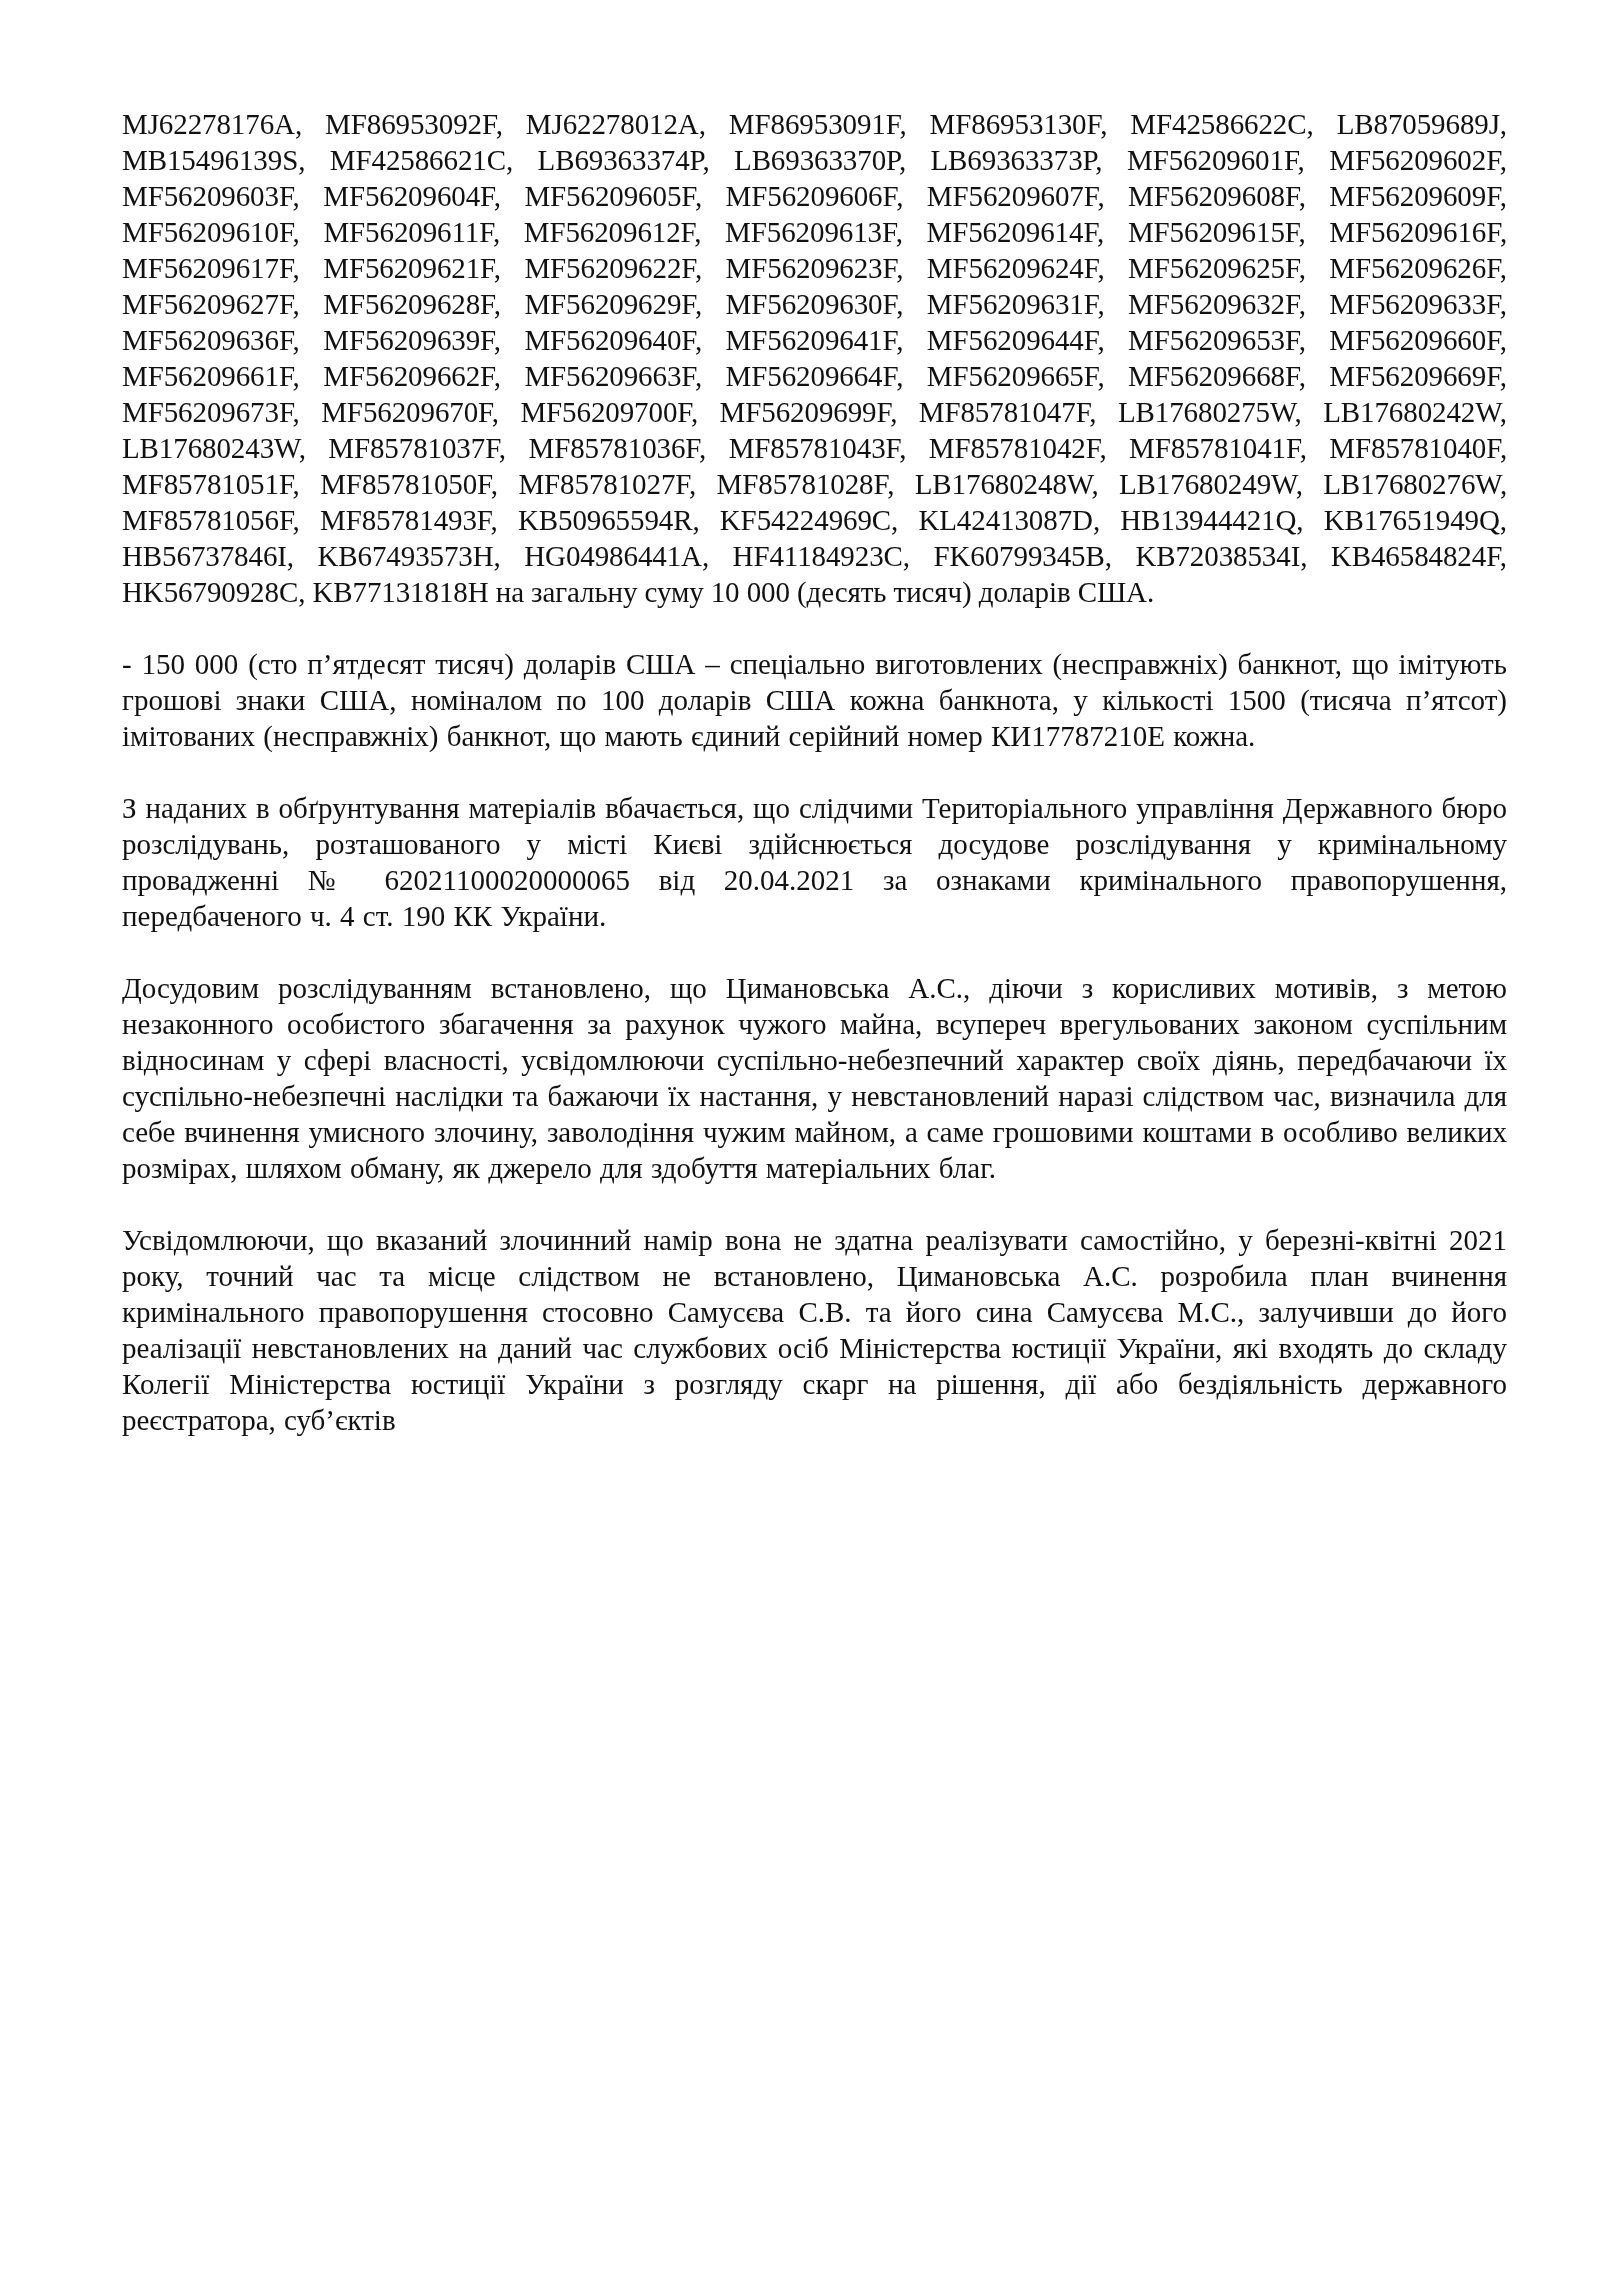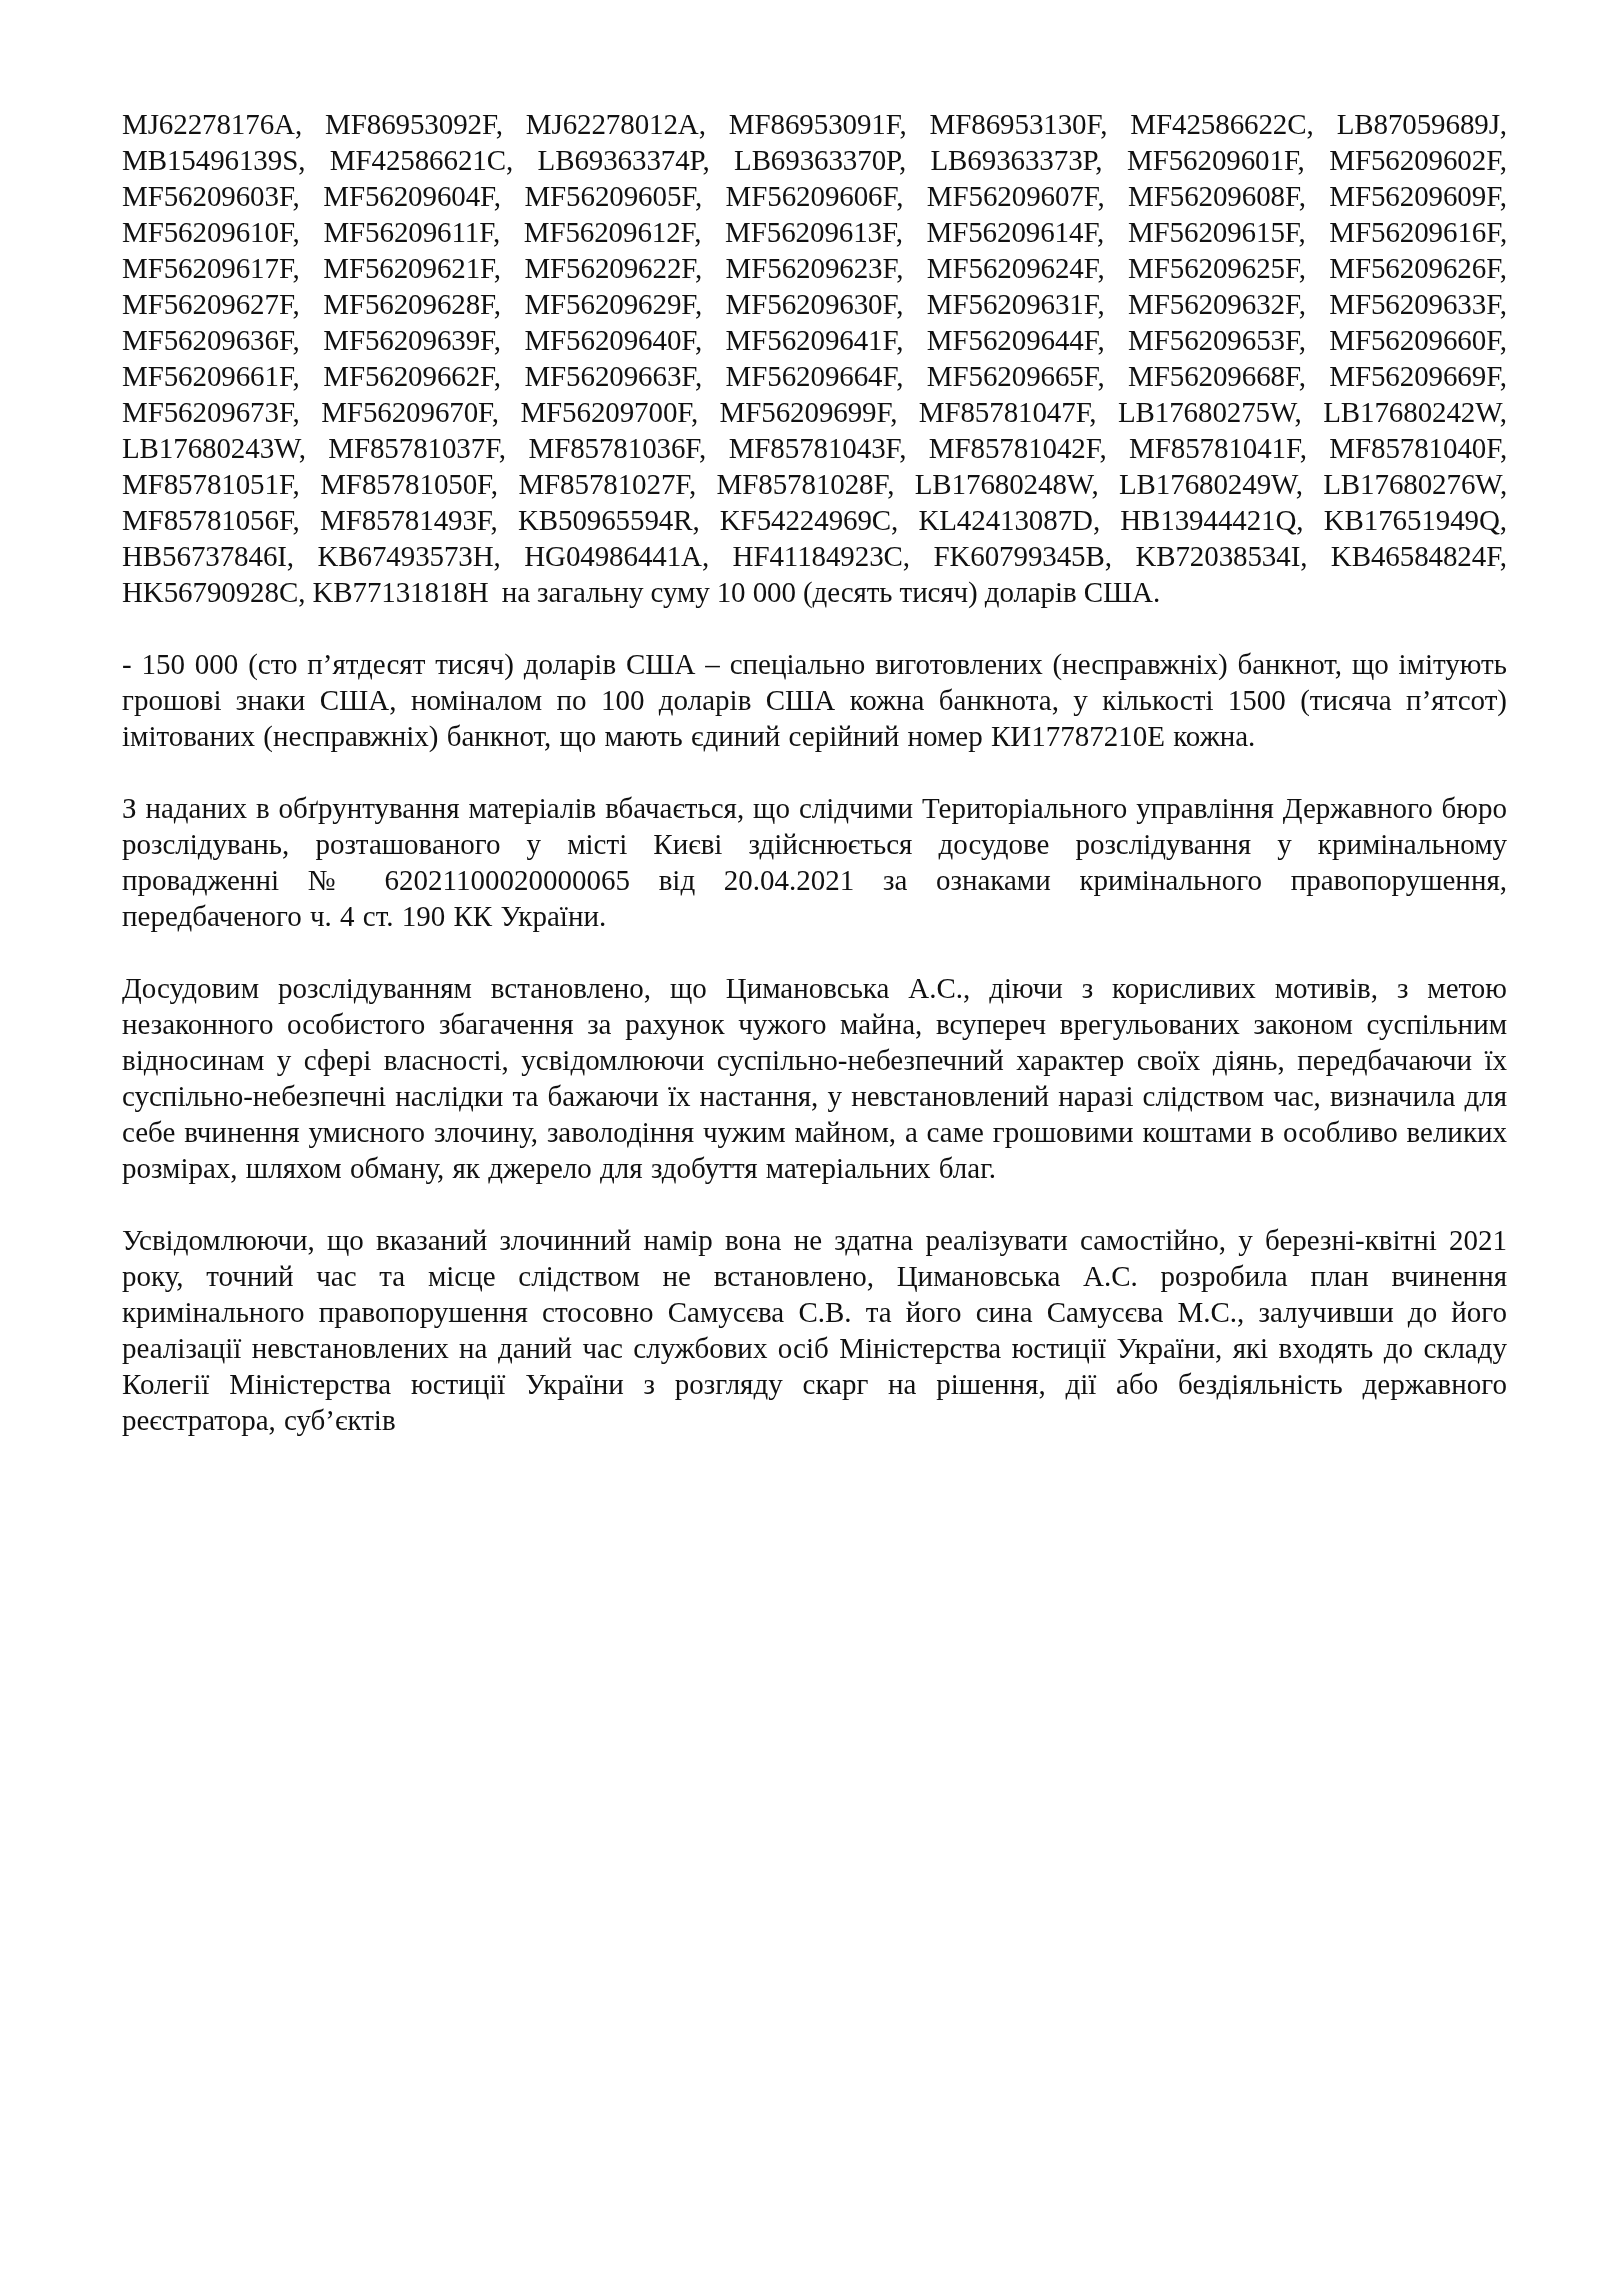--- a/index.html
+++ b/index.html
@@ -35,21 +35,20 @@
       line-height: 36px;
       text-align: justify;
       text-align-last: left;
       letter-spacing: -0.1px;
     }
     .serial {
       white-space: nowrap;
     }
     .tail {
       white-space: normal;
-      margin-left: 6px;
     }
     .p-bullet { margin-top: 0; }
     .p-last { margin-bottom: 0; }
   </style>
 </head>
 <body>
 
 <div class="page">
 
   <p class="serials" id="serials"><span class="serial">MJ62278176A,</span> <span class="serial">MF86953092F,</span> <span class="serial">MJ62278012A,</span> <span class="serial">MF86953091F,</span> <span class="serial">MF86953130F,</span> <span class="serial">MF42586622C,</span> <span class="serial">LB87059689J,</span> <span class="serial">MB15496139S,</span> <span class="serial">MF42586621C,</span> <span class="serial">LB69363374P,</span> <span class="serial">LB69363370P,</span> <span class="serial">LB69363373P,</span> <span class="serial">MF56209601F,</span> <span class="serial">MF56209602F,</span> <span class="serial">MF56209603F,</span> <span class="serial">MF56209604F,</span> <span class="serial">MF56209605F,</span> <span class="serial">MF56209606F,</span> <span class="serial">MF56209607F,</span> <span class="serial">MF56209608F,</span> <span class="serial">MF56209609F,</span> <span class="serial">MF56209610F,</span> <span class="serial">MF56209611F,</span> <span class="serial">MF56209612F,</span> <span class="serial">MF56209613F,</span> <span class="serial">MF56209614F,</span> <span class="serial">MF56209615F,</span> <span class="serial">MF56209616F,</span> <span class="serial">MF56209617F,</span> <span class="serial">MF56209621F,</span> <span class="serial">MF56209622F,</span> <span class="serial">MF56209623F,</span> <span class="serial">MF56209624F,</span> <span class="serial">MF56209625F,</span> <span class="serial">MF56209626F,</span> <span class="serial">MF56209627F,</span> <span class="serial">MF56209628F,</span> <span class="serial">MF56209629F,</span> <span class="serial">MF56209630F,</span> <span class="serial">MF56209631F,</span> <span class="serial">MF56209632F,</span> <span class="serial">MF56209633F,</span> <span class="serial">MF56209636F,</span> <span class="serial">MF56209639F,</span> <span class="serial">MF56209640F,</span> <span class="serial">MF56209641F,</span> <span class="serial">MF56209644F,</span> <span class="serial">MF56209653F,</span> <span class="serial">MF56209660F,</span> <span class="serial">MF56209661F,</span> <span class="serial">MF56209662F,</span> <span class="serial">MF56209663F,</span> <span class="serial">MF56209664F,</span> <span class="serial">MF56209665F,</span> <span class="serial">MF56209668F,</span> <span class="serial">MF56209669F,</span> <span class="serial">MF56209673F,</span> <span class="serial">MF56209670F,</span> <span class="serial">MF56209700F,</span> <span class="serial">MF56209699F,</span> <span class="serial">MF85781047F,</span> <span class="serial">LB17680275W,</span> <span class="serial">LB17680242W,</span> <span class="serial">LB17680243W,</span> <span class="serial">MF85781037F,</span> <span class="serial">MF85781036F,</span> <span class="serial">MF85781043F,</span> <span class="serial">MF85781042F,</span> <span class="serial">MF85781041F,</span> <span class="serial">MF85781040F,</span> <span class="serial">MF85781051F,</span> <span class="serial">MF85781050F,</span> <span class="serial">MF85781027F,</span> <span class="serial">MF85781028F,</span> <span class="serial">LB17680248W,</span> <span class="serial">LB17680249W,</span> <span class="serial">LB17680276W,</span> <span class="serial">MF85781056F,</span> <span class="serial">MF85781493F,</span> <span class="serial">KB50965594R,</span> <span class="serial">KF54224969C,</span> <span class="serial">KL42413087D,</span> <span class="serial">HB13944421Q,</span> <span class="serial">KB17651949Q,</span> <span class="serial">HB56737846I,</span> <span class="serial">KB67493573H,</span> <span class="serial">HG04986441A,</span> <span class="serial">HF41184923C,</span> <span class="serial">FK60799345B,</span> <span class="serial">KB72038534I,</span> <span class="serial">KB46584824F,</span> <span class="serial">HK56790928C,</span> <span class="serial">KB77131818H</span> <span class="tail">на загальну суму 10 000 (десять тисяч) доларів США.</span></p>

